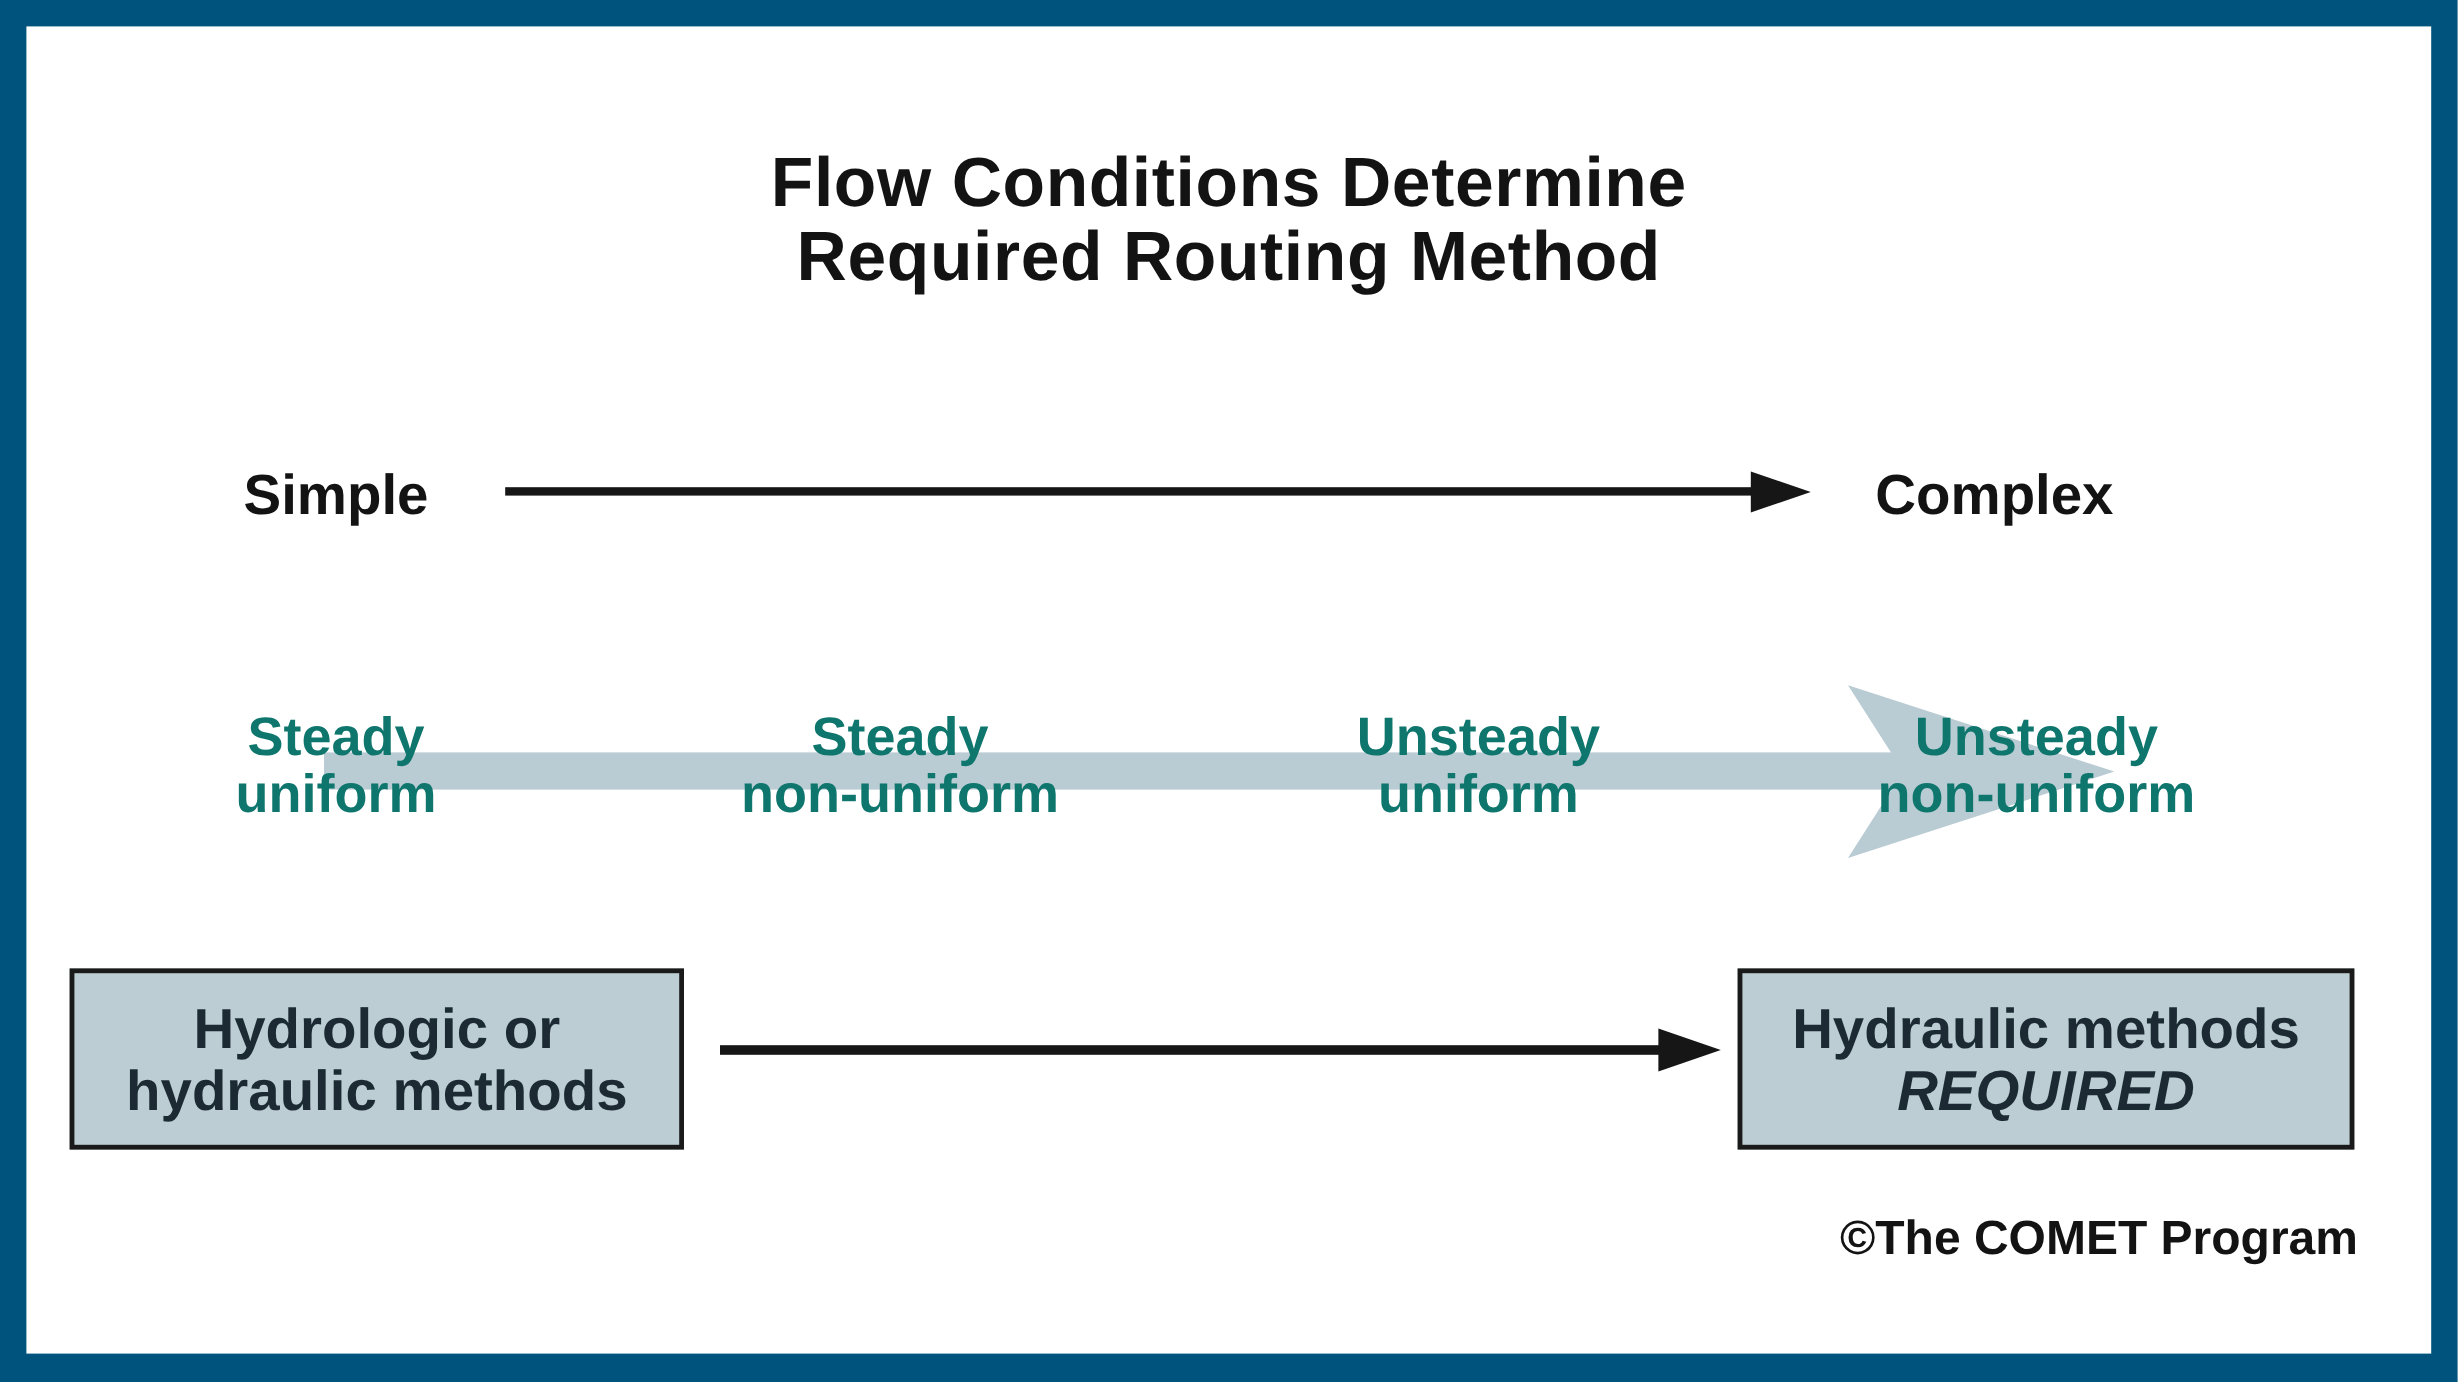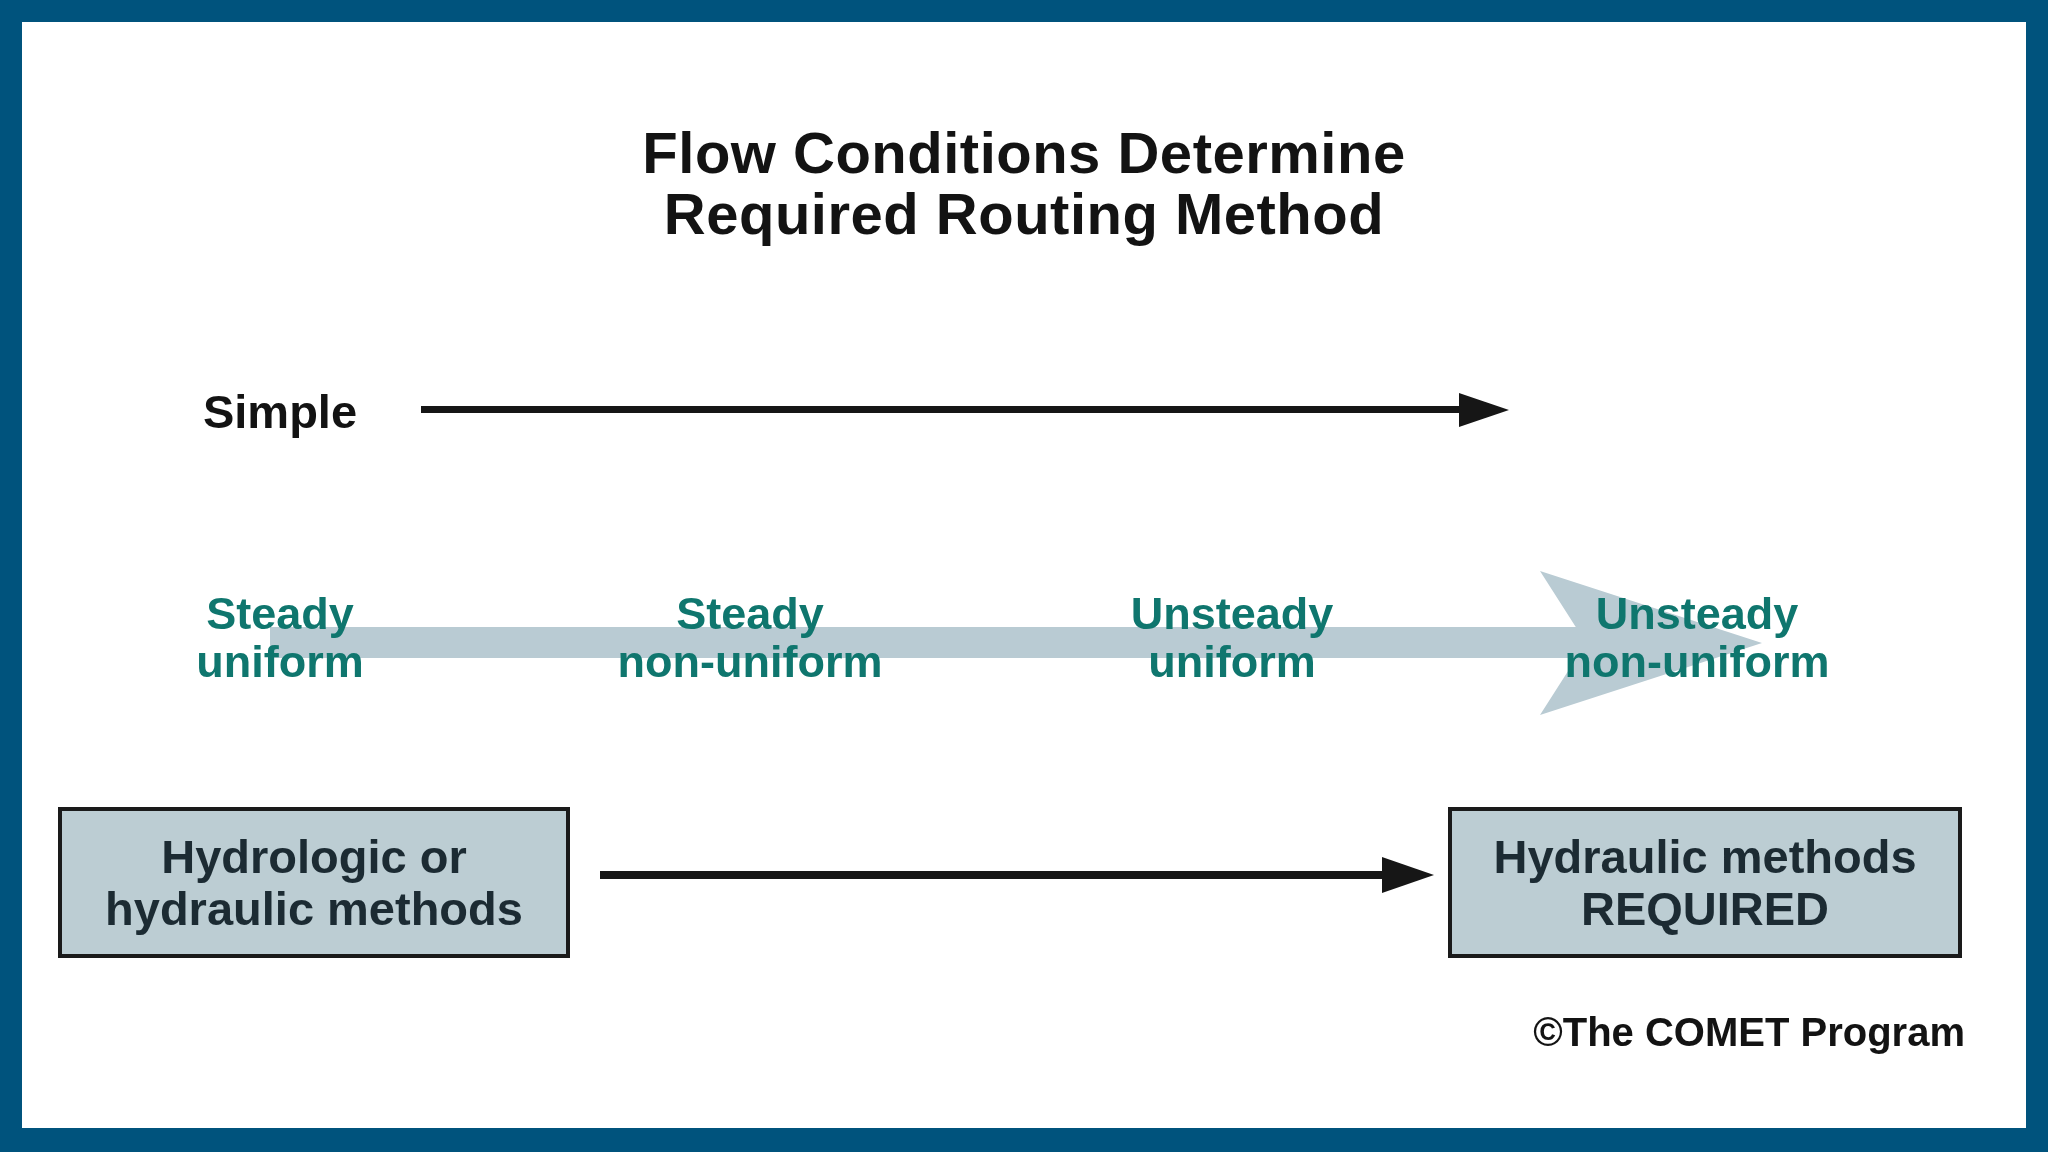--- a/index.html
+++ b/index.html
@@ -87,21 +87,21 @@
     display: flex; flex-direction: column;
     align-items: center; justify-content: center;
     text-align: center;
     font-size: 47px; font-weight: bold;
     line-height: 1.1; color: #1c2b33;
     white-space: nowrap;
     z-index: 2;
   }
   .method-box.left  { left: 36px;  width: 504px; }
   .method-box.right { left: 1426px; width: 506px; }
-  .required { }
+  .required { font-style: italic; }
 
   .mid-arrow-line {
     left: 578px; top: 849px;
     width: 790px; height: 8px;
     background: #161616;
   }
   .mid-arrow-head {
     left: 1360px; top: 835px;
     width: 0; height: 0;
     border-left: 52px solid #161616;
@@ -125,20 +125,21 @@
     <div class="abs title">
       <div>Flow Conditions Determine</div>
       <div>Required Routing Method</div>
     </div>
 
     <div class="abs axis-label left">Simple</div>
 
     <div class="abs top-arrow-line"></div>
     <div class="abs top-arrow-head"></div>
 
+    <div class="abs axis-label right">Complex</div>
 
     <div class="abs band"></div>
     <svg class="abs band-head" viewBox="0 0 222 150" xmlns="http://www.w3.org/2000/svg">
       <polygon points="0,3 222,75 0,147 46,75"></polygon>
     </svg>
 
     <div class="abs flow-label c1">
       <div>Steady</div>
       <div>uniform</div>
     </div>

